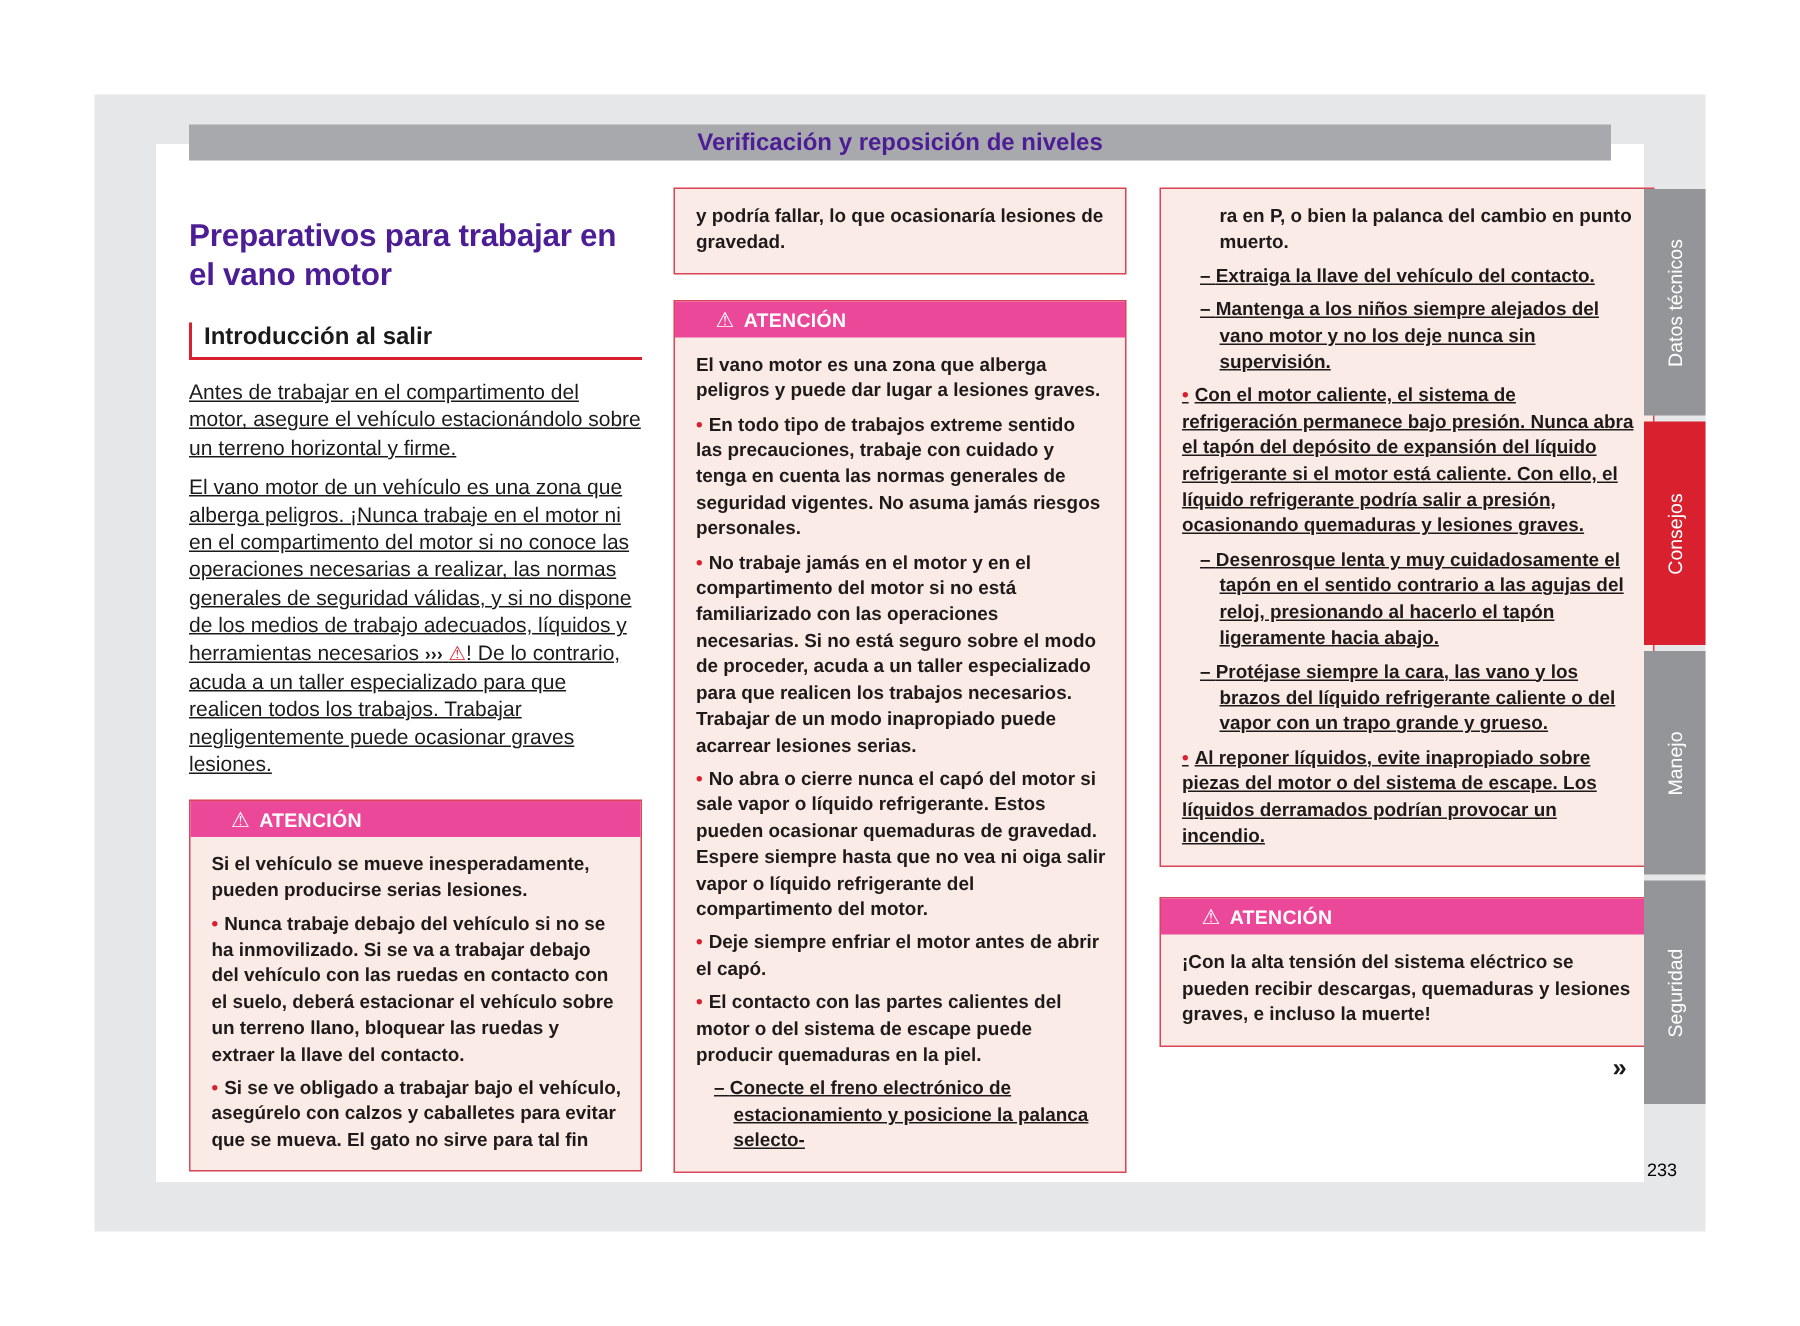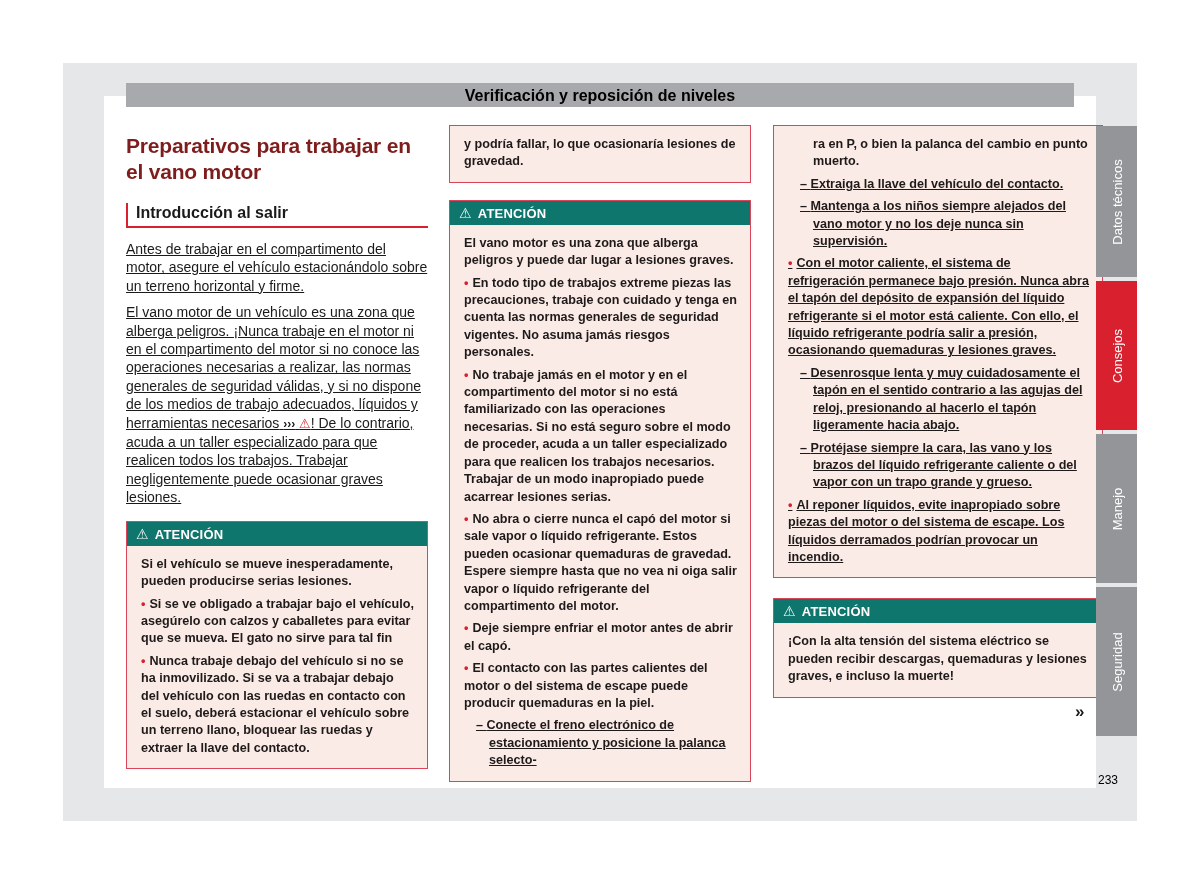--- a/index.html
+++ b/index.html
@@ -4,41 +4,41 @@
 <style>
   html, body { margin: 0; padding: 0; }
   body {
     width: 1200px; height: 884px; background: #ffffff; position: relative; overflow: hidden;
     font-family: "Liberation Sans", "DejaVu Sans", sans-serif; color: #1a1a1a;
   }
   .outer-frame { position: absolute; left: 63px; top: 63px; width: 1074px; height: 758px; background: #e6e7e8; }
   .page { position: absolute; left: 104px; top: 96px; width: 992px; height: 692px; background: #ffffff; }
   .header-bar {
     position: absolute; left: 126px; top: 83px; width: 948px; height: 24px; background: #a7a9ac;
-    color: #000000; font-weight: bold; font-size: 16px; text-align: center; line-height: 25px;
+    color: #4c1d95; font-weight: bold; font-size: 16px; text-align: center; line-height: 25px;
   }
   .col { position: absolute; }
   .col1 { left: 126px; top: 125px; width: 302px; }
   .col2 { left: 449px; top: 125px; width: 302px; }
   .col3 { left: 773px; top: 125px; width: 330px; }
 
-  .main-title { color: #7f1d1d; font-weight: bold; font-size: 21px; line-height: 26px; margin: 8px 0 0 0; letter-spacing: -0.2px; }
+  .main-title { color: #4c1d95; font-weight: bold; font-size: 21px; line-height: 26px; margin: 20px 0 0 0; letter-spacing: -0.2px; }
   .subhead {
     margin-top: 18px; border-left: 2px solid #d9202e; border-bottom: 2px solid #d9202e;
     padding: 0 0 3px 8px; font-weight: bold; font-size: 16px; line-height: 20px; color: #1a1a1a;
   }
   .body-text { font-size: 14px; line-height: 18.4px; margin: 12px 0 0 0; color: #1a1a1a; text-decoration: underline; }
   .body-text + .body-text { margin-top: 8px; }
   .warn-inline { color: #d9202e; font-size: 13px; }
   .arrows { font-weight: bold; font-size: 12px; }
 
   .warn-box { border: 1.5px solid #d9465a; background: #fbebe6; }
   .warn-head {
-    background: #0f766e; color: #ffffff; font-weight: bold; font-size: 13px; height: 24px; line-height: 25px;
-    padding-left: 9px; letter-spacing: 0.2px;
+    background: #ec4899; color: #ffffff; font-weight: bold; font-size: 13px; height: 24px; line-height: 25px;
+    padding-left: 27px; letter-spacing: 0.2px;
   }
   .warn-head .tri { font-size: 14px; margin-right: 6px; }
   .warn-body { padding: 5px 8px 6px 9px; font-weight: bold; font-size: 12.6px; line-height: 17.4px; color: #1f1a1a; }
   .warn-body p { margin: 5px; }
   .warn-body p + p { margin-top: 5px; }
   .bullet { color: #d9202e; margin-right: 4px; }
   .dash-item { padding-left: 25px; text-indent: -13px; margin-left: 10px; }
   .dash-item + .dash-item, p + .dash-item, .dash-item + p { margin-top: 5px; text-decoration: underline; }
 
   .continue-arrow { position: absolute; left: 1075px; top: 702px; font-weight: bold; font-size: 17px; color: #1a1a1a; }
@@ -63,38 +63,38 @@
   <div class="subhead">Introducción al salir</div>
   <p class="body-text">Antes de trabajar en el compartimento del motor, asegure el vehículo estacionándolo sobre un terreno horizontal y firme.</p>
   <p class="body-text"><span>El vano motor de un vehículo es una zona que alberga peligros. ¡Nunca trabaje en el motor ni en el compartimento del motor si no conoce las operaciones necesarias a realizar, las normas generales de seguridad válidas, y si no dispone de los medios de trabajo adecuados, líquidos y herramientas necesarios</span>
     <span class="arrows">›››</span>
     <span class="warn-inline">⚠</span><span>! De lo contrario, acuda a un taller especializado para que realicen todos los trabajos. Trabajar negligentemente puede ocasionar graves lesiones.</span></p>
 
   <div class="warn-box" style="margin-top:14px;">
     <div class="warn-head"><span class="tri">⚠</span><span>ATENCIÓN</span></div>
     <div class="warn-body">
       <p>Si el vehículo se mueve inesperadamente, pueden producirse serias lesiones.</p>
+      <p><span class="bullet">•</span><span>Nunca trabaje debajo del vehículo si no se ha inmovilizado. Si se va a trabajar debajo del vehículo con las ruedas en contacto con el suelo, deberá estacionar el vehículo sobre un terreno llano, bloquear las ruedas y extraer la llave del contacto.</span></p>
       <p><span class="bullet">•</span><span>Si se ve obligado a trabajar bajo el vehículo, asegúrelo con calzos y caballetes para evitar que se mueva. El gato no sirve para tal fin</span></p>
-      <p><span class="bullet">•</span><span>Nunca trabaje debajo del vehículo si no se ha inmovilizado. Si se va a trabajar debajo del vehículo con las ruedas en contacto con el suelo, deberá estacionar el vehículo sobre un terreno llano, bloquear las ruedas y extraer la llave del contacto.</span></p>
     </div>
   </div>
 </div>
 
 <div class="col col2">
   <div class="warn-box">
     <div class="warn-body">
       <p>y podría fallar, lo que ocasionaría lesiones de gravedad.</p>
     </div>
   </div>
 
   <div class="warn-box" style="margin-top:17px;">
     <div class="warn-head"><span class="tri">⚠</span><span>ATENCIÓN</span></div>
     <div class="warn-body">
       <p>El vano motor es una zona que alberga peligros y puede dar lugar a lesiones graves.</p>
-      <p><span class="bullet">•</span><span>En todo tipo de trabajos extreme piezas las precauciones, trabaje con cuidado y tenga en cuenta las normas generales de seguridad vigentes. No asuma jamás riesgos personales.</span></p>
+      <p><span class="bullet">•</span><span>En todo tipo de trabajos extreme sentido las precauciones, trabaje con cuidado y tenga en cuenta las normas generales de seguridad vigentes. No asuma jamás riesgos personales.</span></p>
       <p><span class="bullet">•</span><span>No trabaje jamás en el motor y en el compartimento del motor si no está familiarizado con las operaciones necesarias. Si no está seguro sobre el modo de proceder, acuda a un taller especializado para que realicen los trabajos necesarios. Trabajar de un modo inapropiado puede acarrear lesiones serias.</span></p>
       <p><span class="bullet">•</span><span>No abra o cierre nunca el capó del motor si sale vapor o líquido refrigerante. Estos pueden ocasionar quemaduras de gravedad. Espere siempre hasta que no vea ni oiga salir vapor o líquido refrigerante del compartimento del motor.</span></p>
       <p><span class="bullet">•</span><span>Deje siempre enfriar el motor antes de abrir el capó.</span></p>
       <p><span class="bullet">•</span><span>El contacto con las partes calientes del motor o del sistema de escape puede producir quemaduras en la piel.</span></p>
       <p class="dash-item"><span>– </span><span>Conecte el freno electrónico de estacionamiento y posicione la palanca selecto-</span></p>
     </div>
   </div>
 </div>
 
 <div class="col col3">

